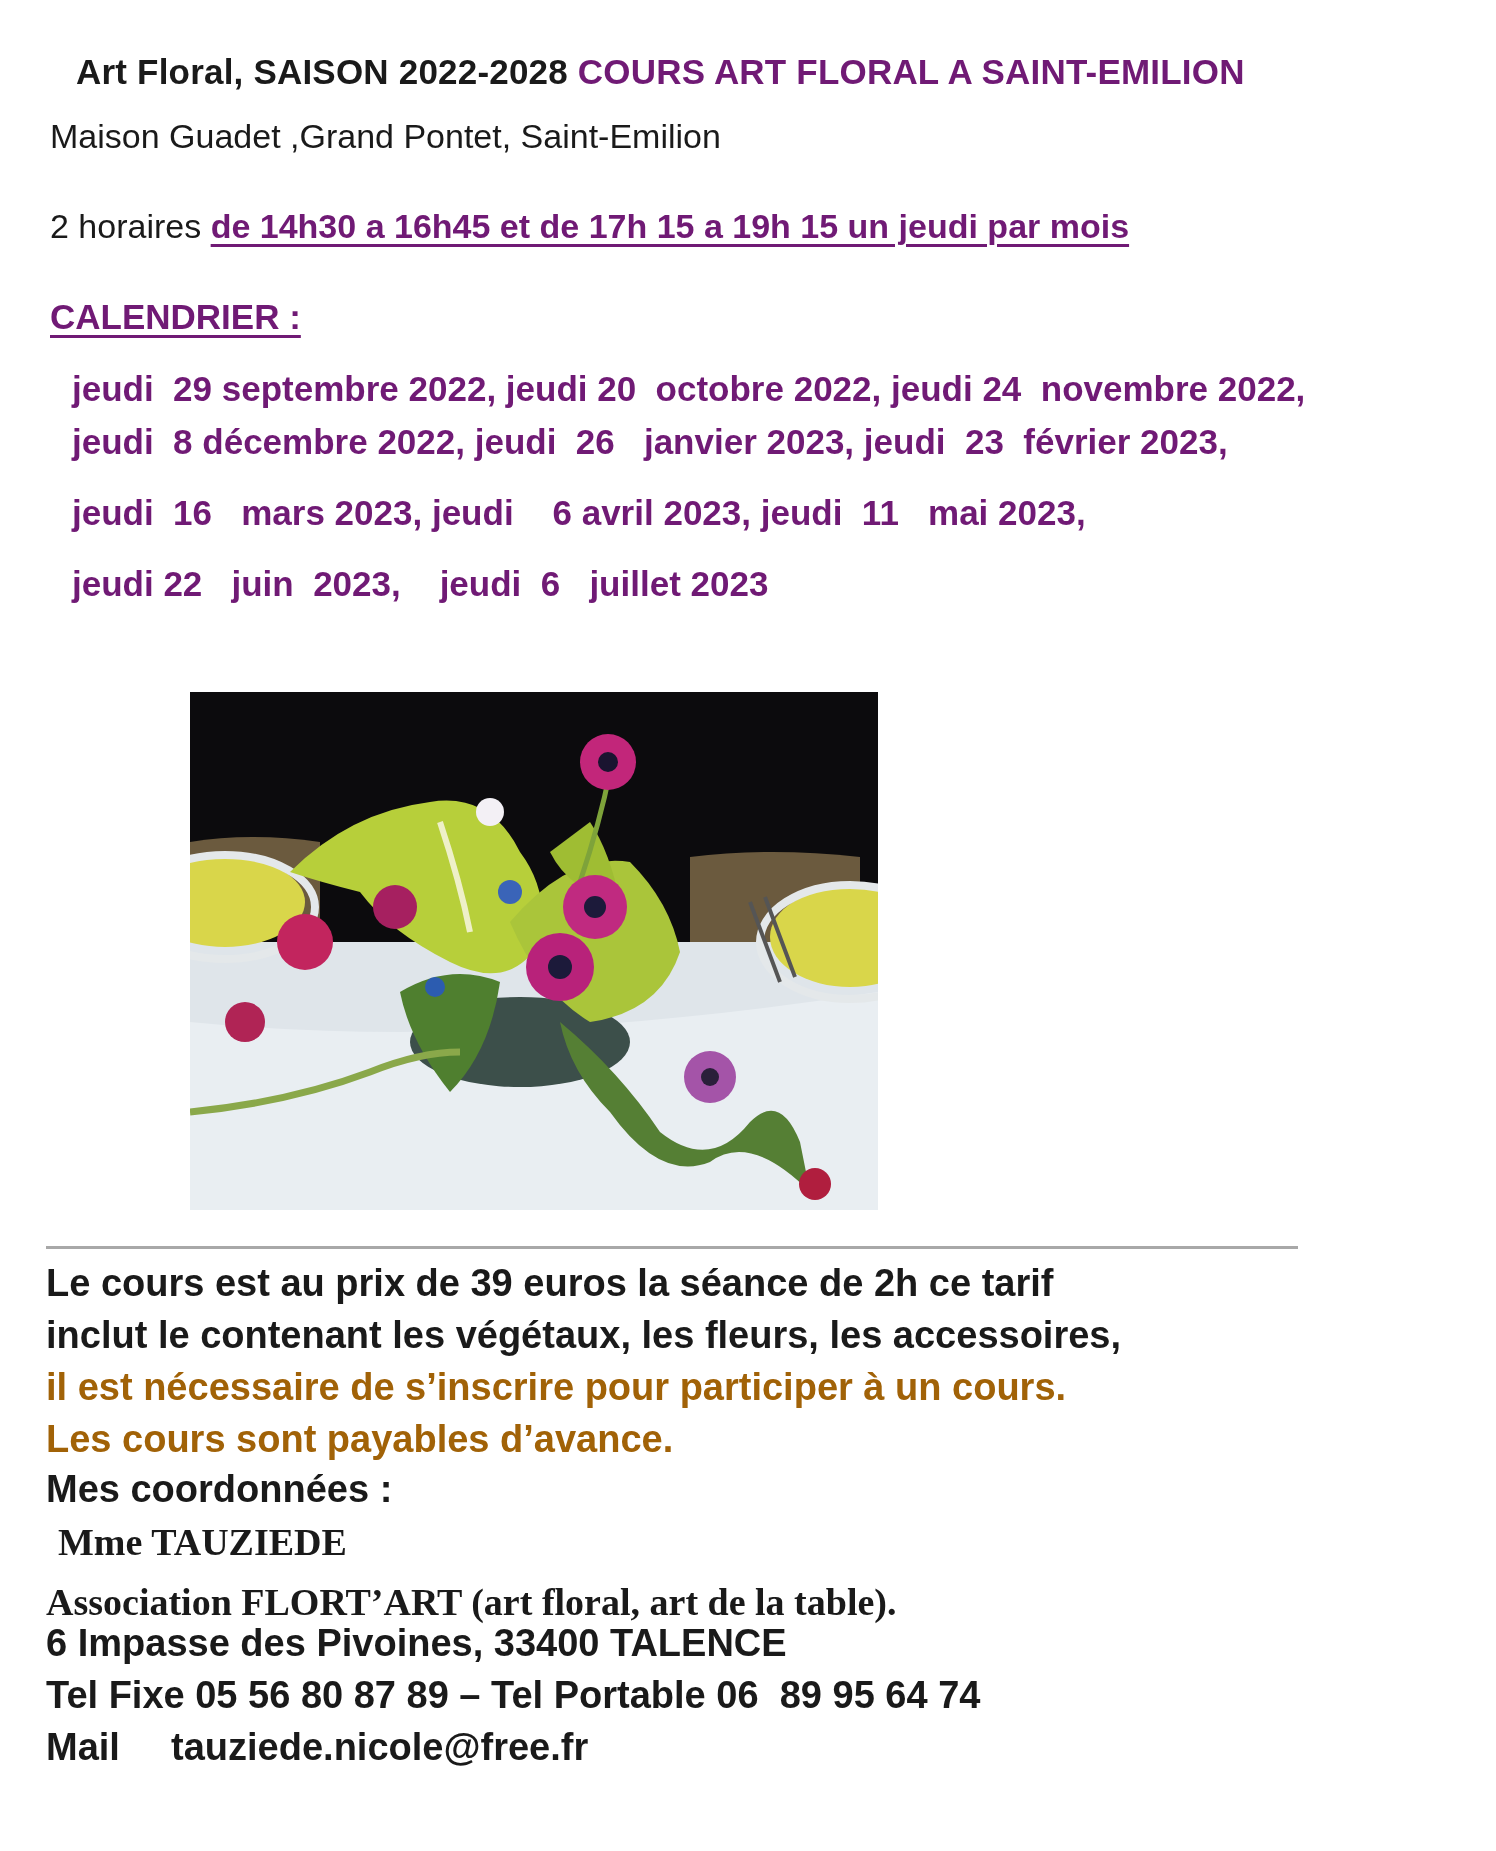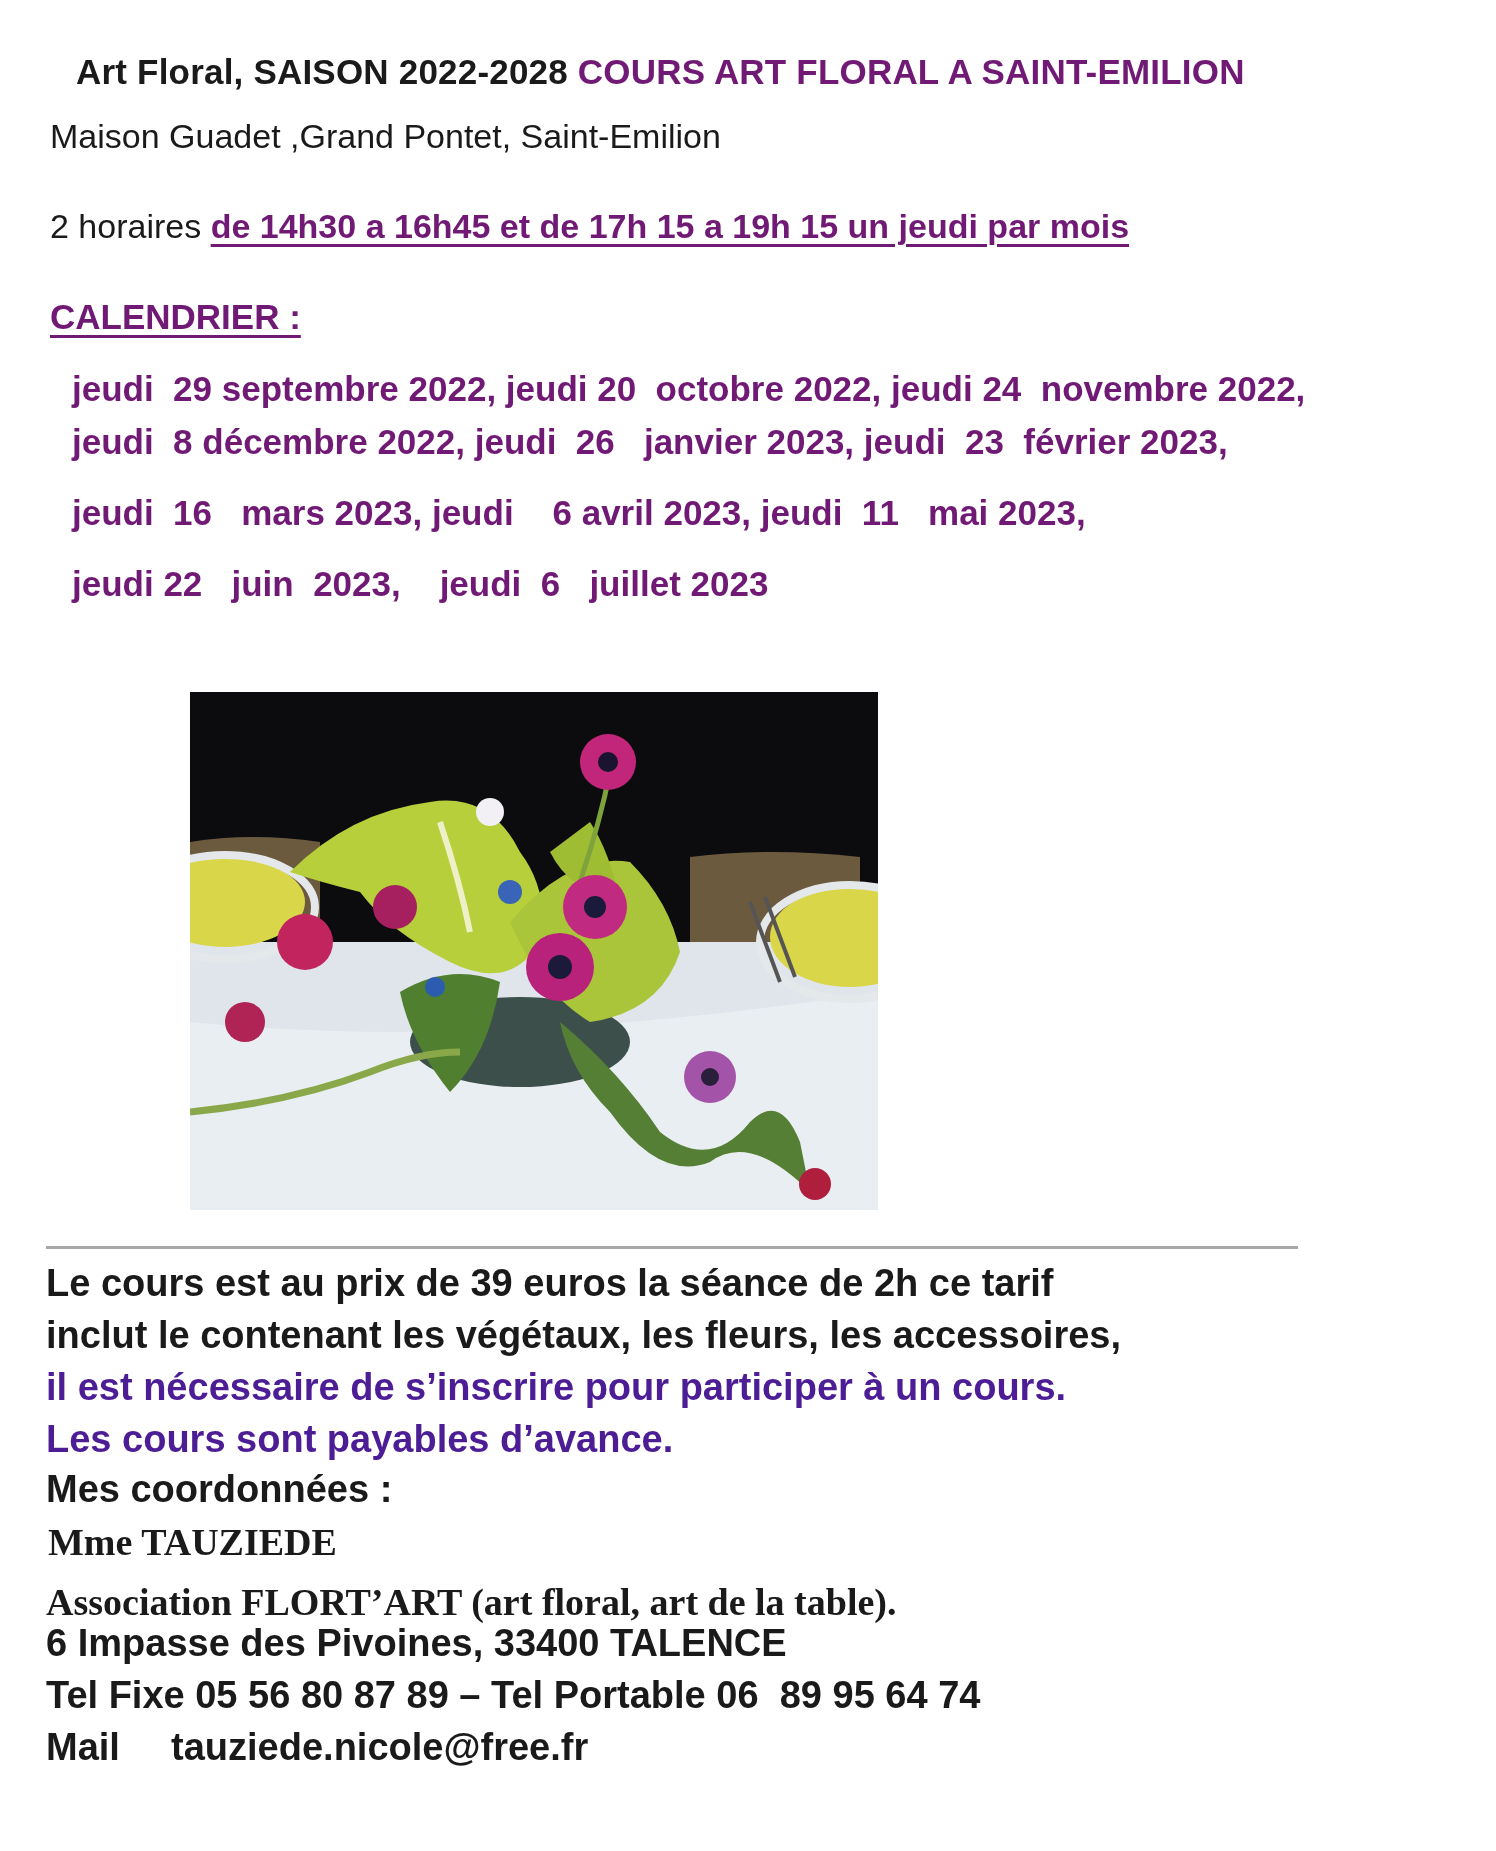--- a/index.html
+++ b/index.html
@@ -8,21 +8,21 @@
     .green { color: #701a75; }
     .title { left: 76px; top: 52px; font-size: 35px; font-weight: bold; letter-spacing: 0.2px; }
     .address { left: 50px; top: 117px; font-size: 34px; }
     .horaires { left: 50px; top: 207px; font-size: 34px; }
     .horaires .u { font-weight: bold; text-decoration: underline; text-decoration-thickness: 3px; text-underline-offset: 6px; }
     .cal-head { left: 50px; top: 297px; font-size: 35px; font-weight: bold; text-decoration: underline; text-decoration-thickness: 3px; text-underline-offset: 6px; }
     .cal-line { left: 72px; font-size: 35px; font-weight: bold; white-space: pre; }
     .photo { position: absolute; left: 190px; top: 692px; width: 688px; height: 518px; overflow: hidden; background: #0c0b0d; }
     .rule { position: absolute; left: 46px; top: 1246px; width: 1252px; height: 3px; background: #a8a8a8; }
     .body-line { left: 46px; font-size: 38px; font-weight: bold; }
-    .red { color: #4c1d95; }
+    .red { color: #a16207; }
     .serif { font-family: "Liberation Serif", serif; font-size: 38px; font-weight: bold; }
   </style>
 </head>
 <body>
 
 <div class="abs title">
   <span>Art Floral, SAISON 2022-2028</span>
   <span class="green">COURS ART FLORAL A SAINT-EMILION</span>
 </div>
 
@@ -92,21 +92,21 @@
 </div>
 
 <div class="rule"></div>
 
 <div class="abs body-line" style="top:1262px;">Le cours est au prix de 39 euros la séance de 2h ce tarif</div>
 <div class="abs body-line" style="top:1314px;">inclut le contenant les végétaux, les fleurs, les accessoires,</div>
 <div class="abs body-line red" style="top:1366px;">il est nécessaire de s’inscrire pour participer à un cours.</div>
 <div class="abs body-line red" style="top:1418px;">Les cours sont payables d’avance.</div>
 
 <div class="abs body-line" style="top:1468px;">Mes coordonnées :</div>
-<div class="abs serif" style="left:48px; top:1520px;">Mme TAUZIEDE</div>
+<div class="abs serif" style="left:58px; top:1520px;">Mme TAUZIEDE</div>
 <div class="abs serif" style="left:46px; top:1572px;margin-top:8px;">Association FLORT’ART (art floral, art de la table).</div>
 <div class="abs body-line" style="top:1622px;">6 Impasse des Pivoines, 33400 TALENCE</div>
 <div class="abs body-line" style="top:1674px; white-space:pre;">Tel Fixe 05 56 80 87 89 – Tel Portable 06  89 95 64 74</div>
 <div class="abs body-line" style="top:1726px;">
   <span>Mail</span>
   <span style="display:inline-block; width:30px;"></span>
   <span>tauziede.nicole@free.fr</span>
 </div>
 
 </body></html>

